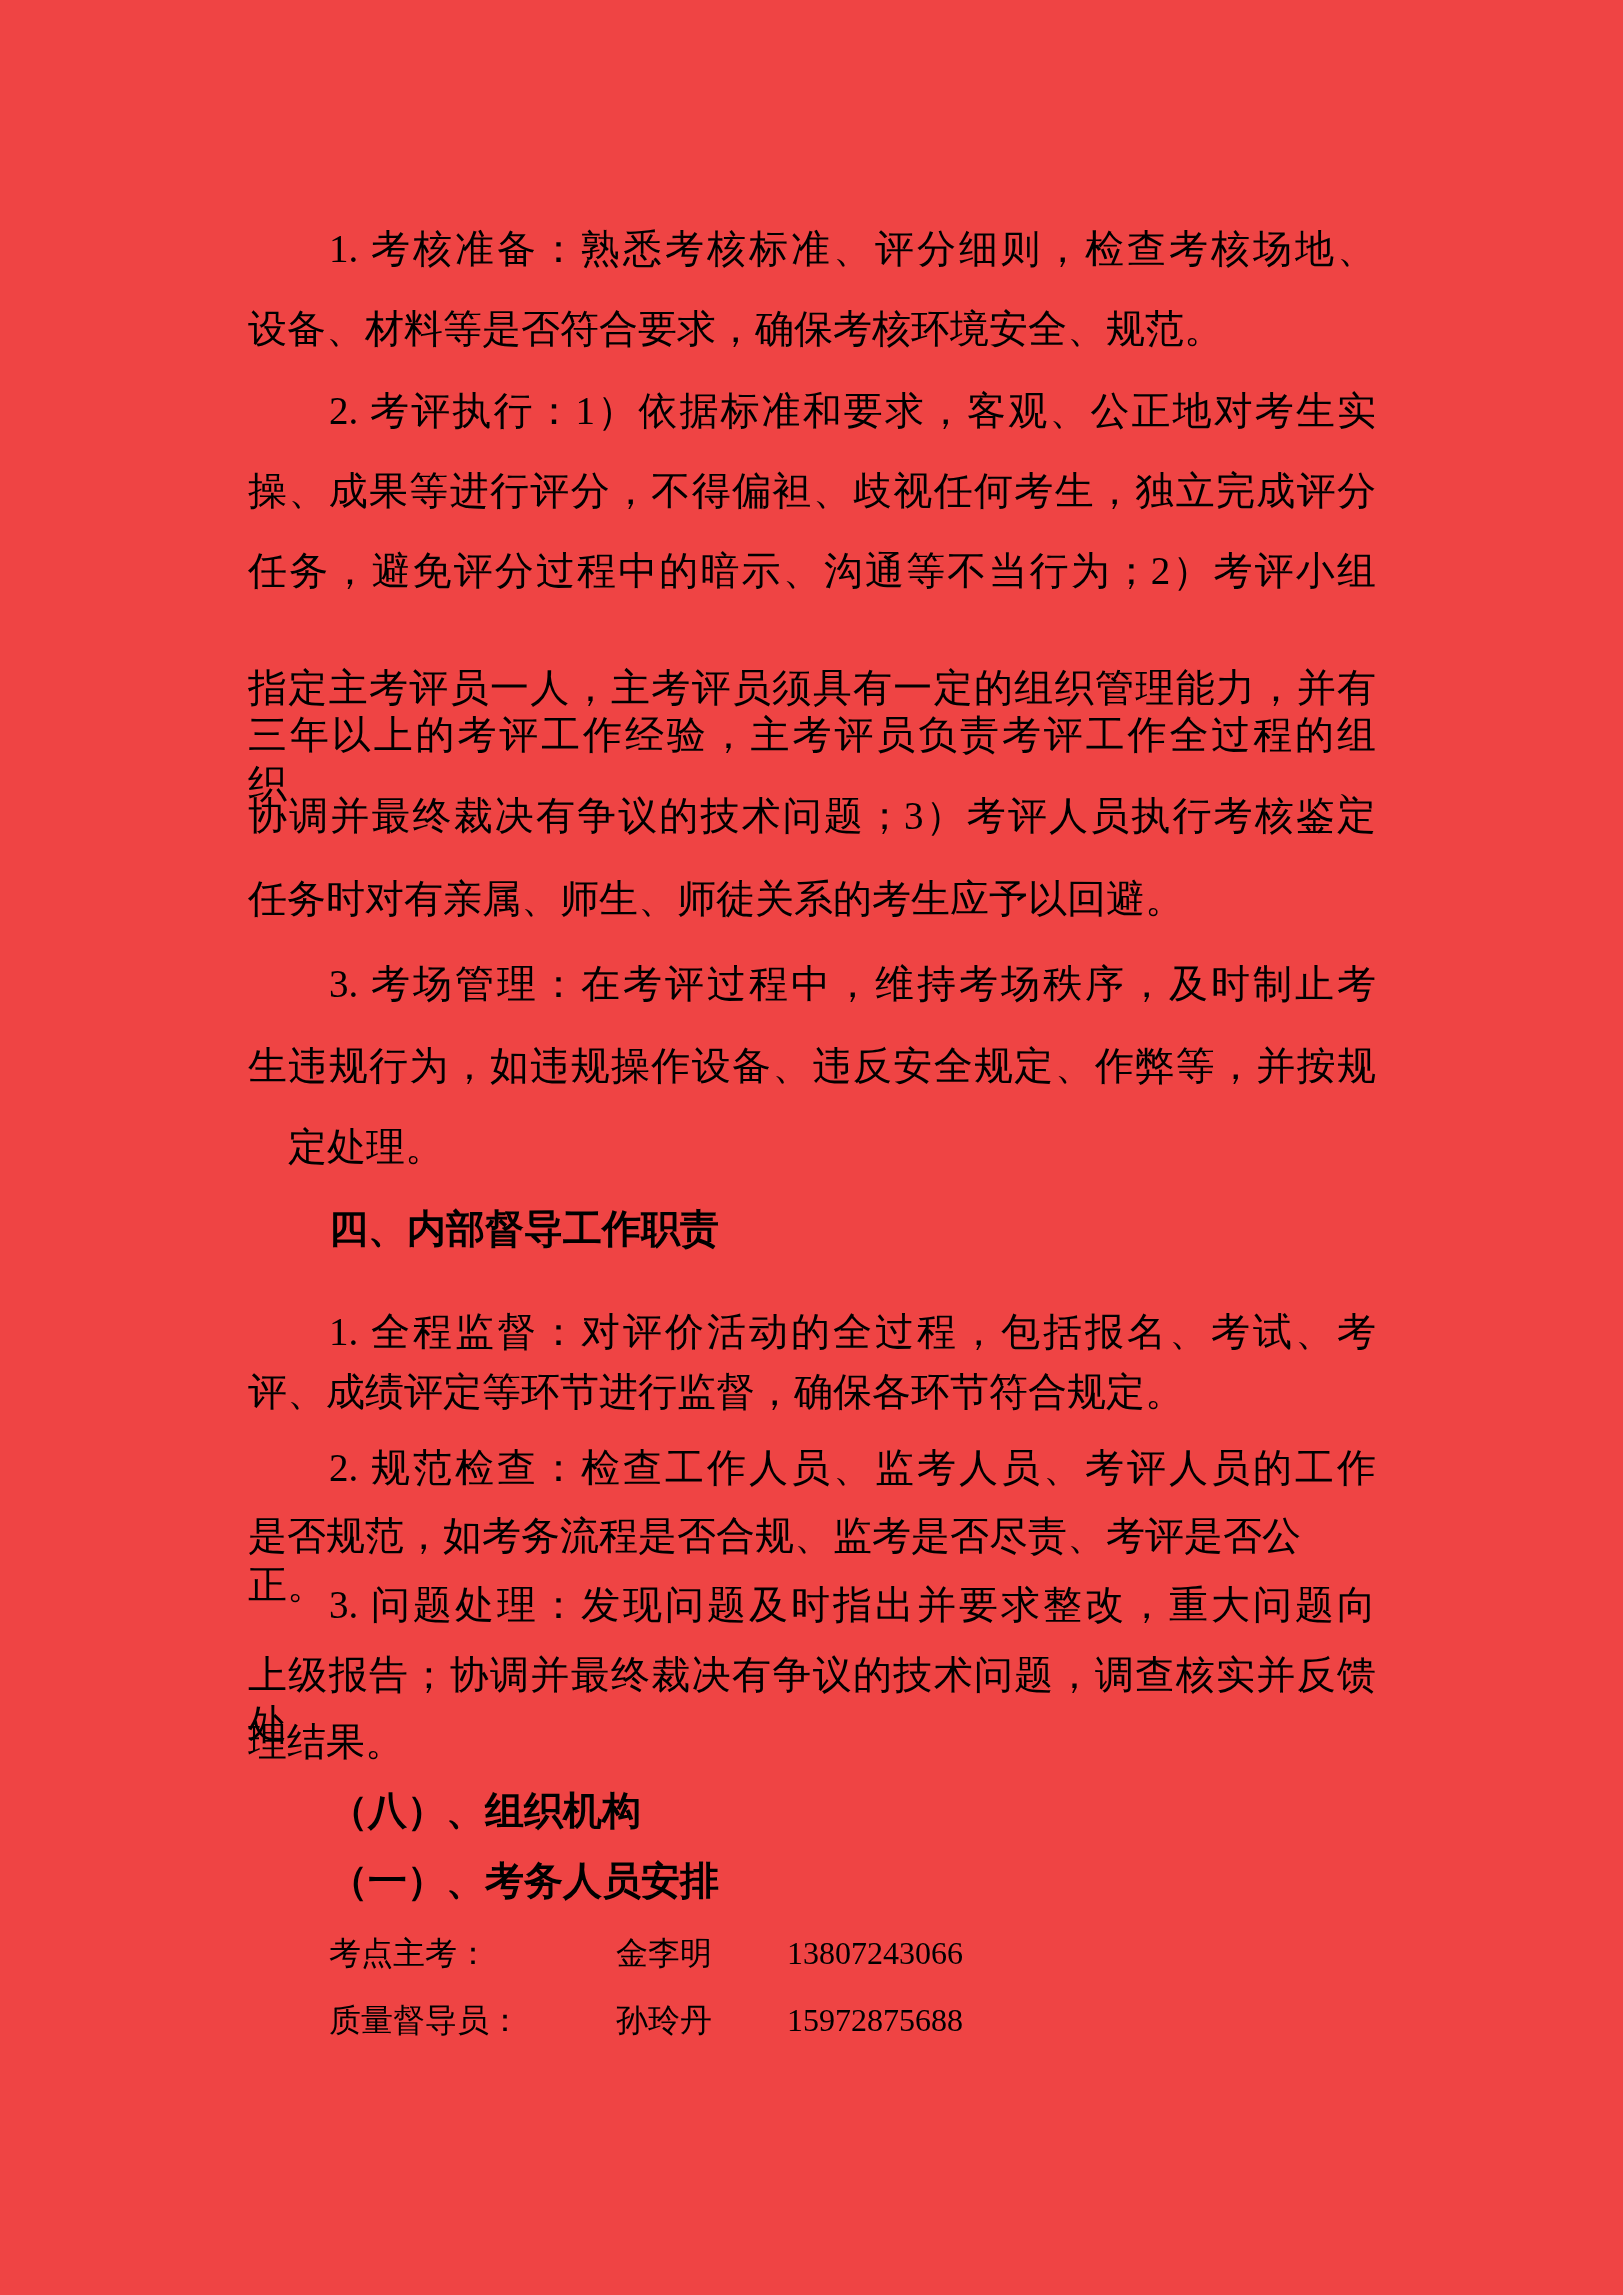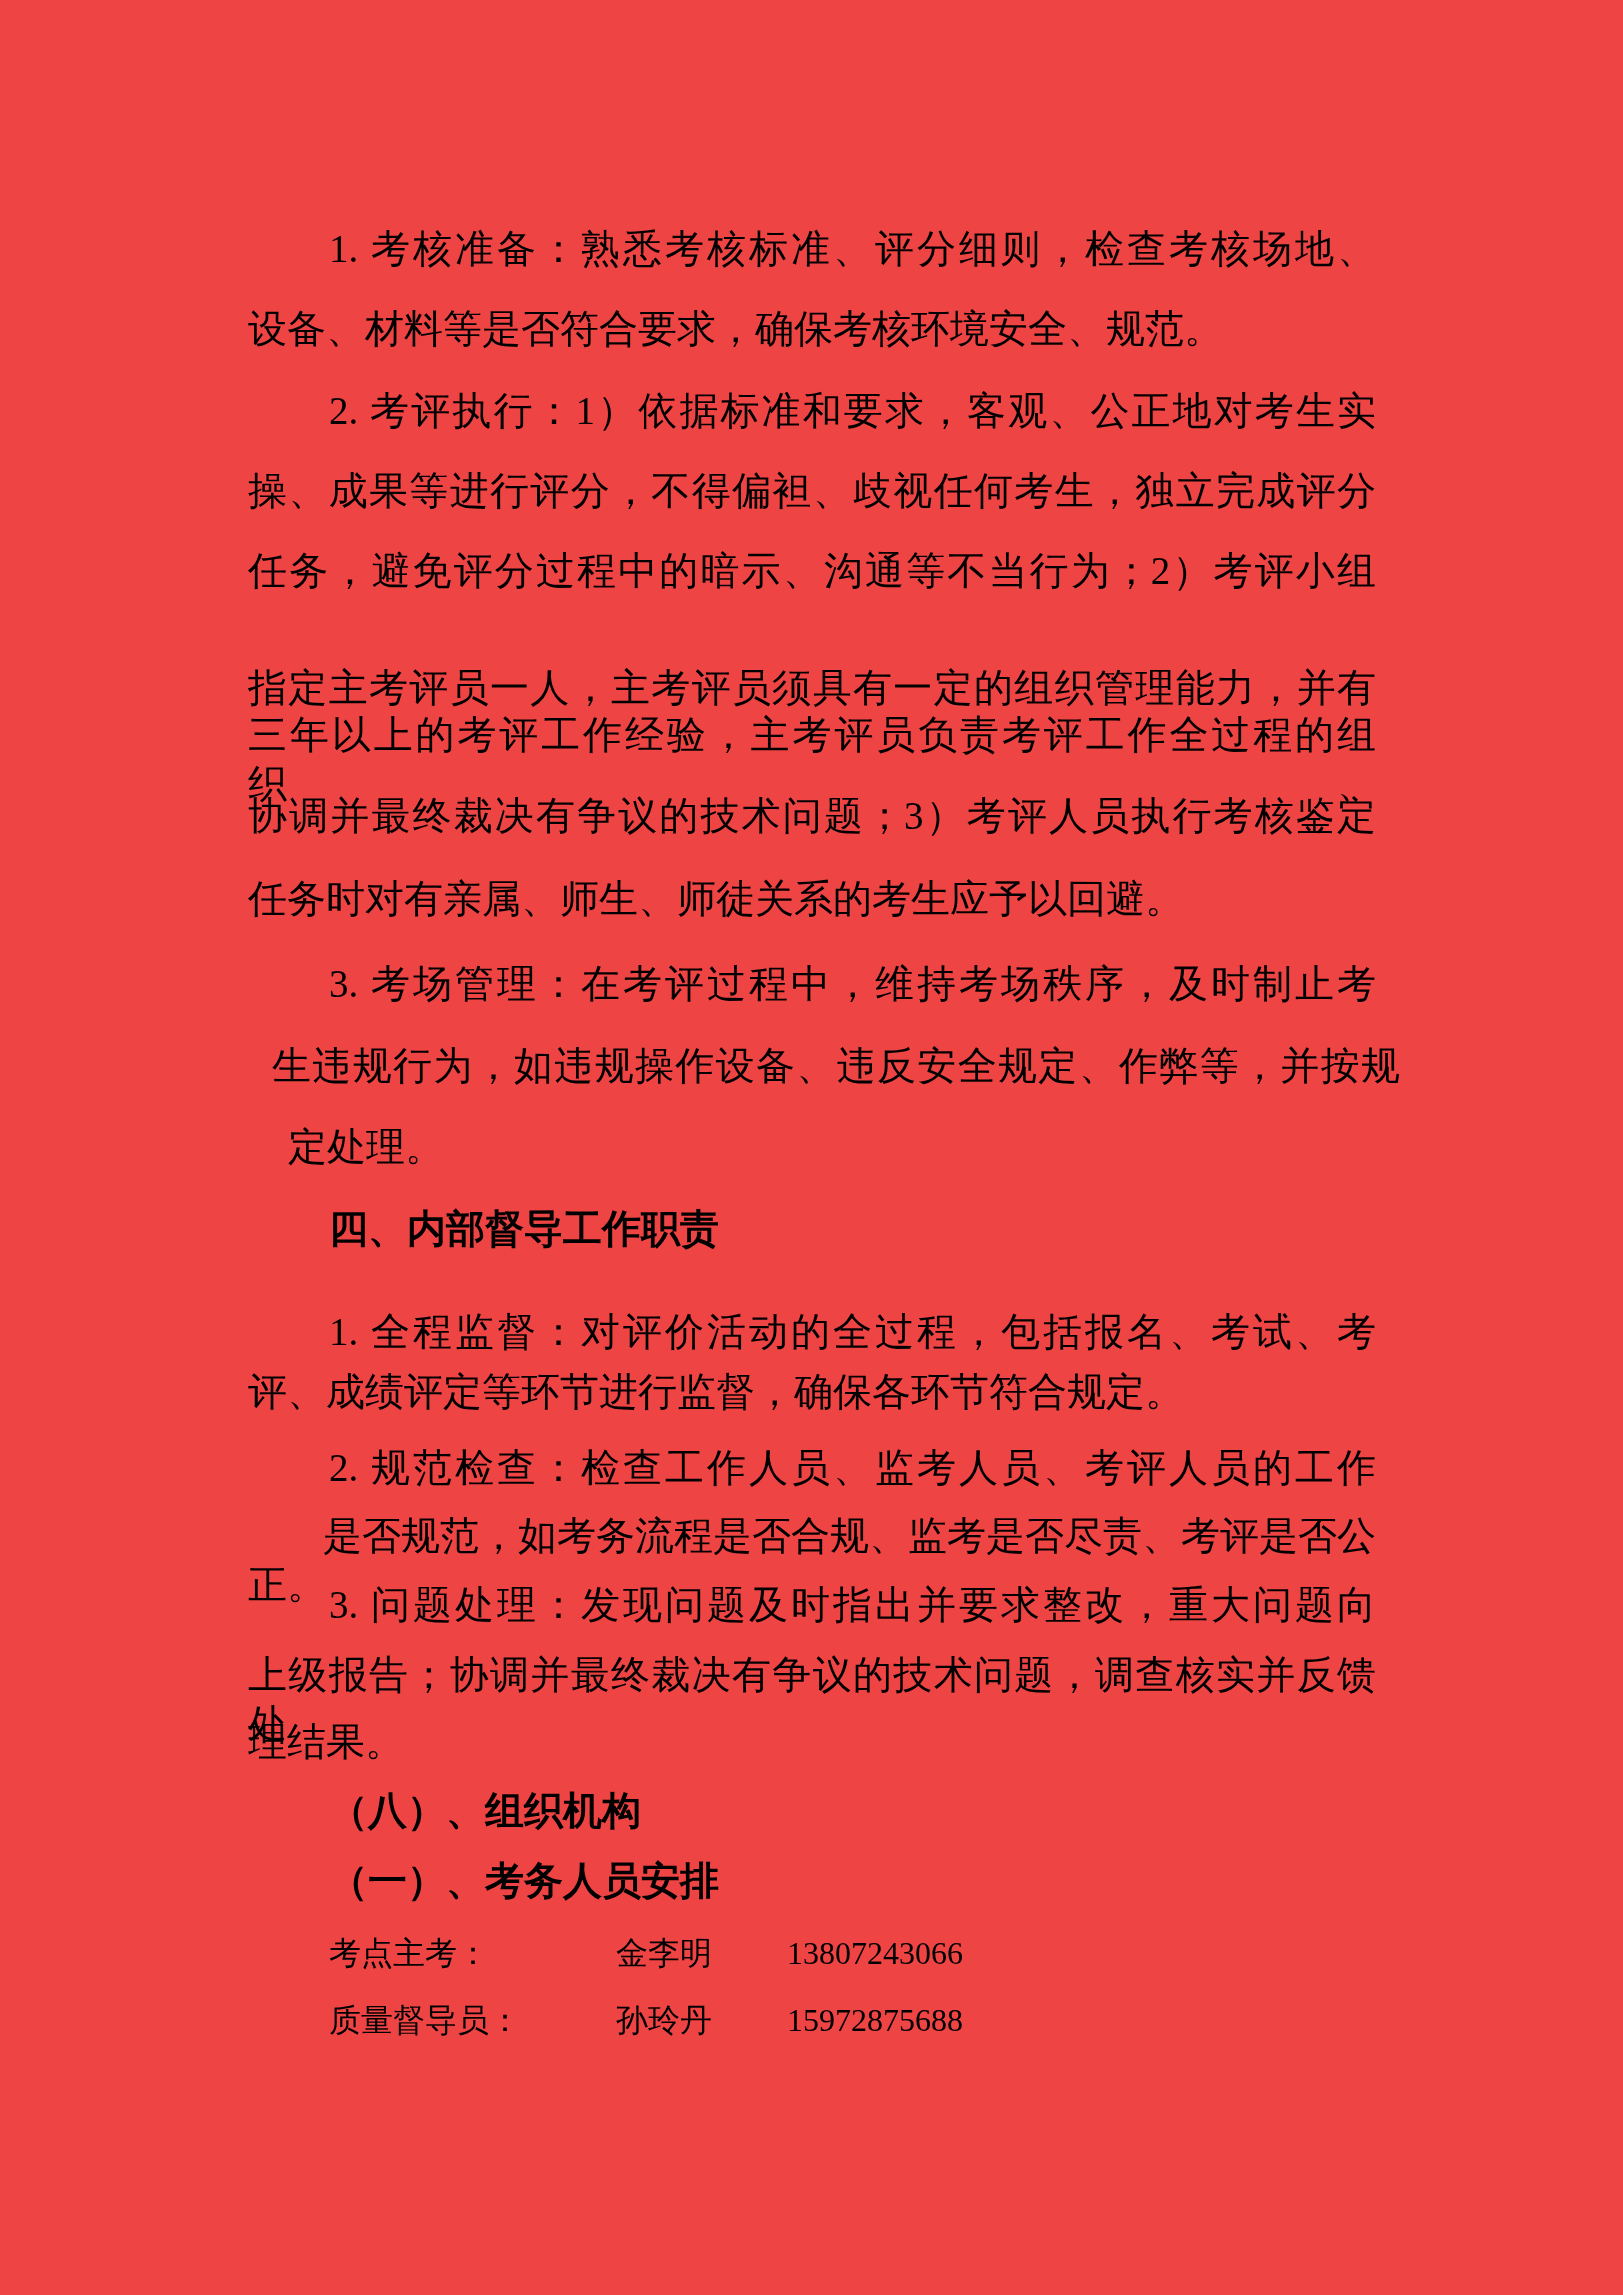--- a/index.html
+++ b/index.html
@@ -24,21 +24,21 @@
     line-height: 49px;
     letter-spacing: 0;
     color: #000000;
     white-space: normal;
   }
   .textline.justify {
     text-align: justify;
     text-align-last: justify;
   }
   .textline.leftalign {
-    text-align: right;
+    text-align: left;
     text-align-last: left;
   }
   .textline.indent {
     text-indent: 81px;
   }
   .textline.bold {
     font-weight: 700;
   }
   .roster-row {
     position: absolute;
@@ -60,21 +60,21 @@
       <div class="textline justify indent" style="top: 224px;">1. 考核准备：熟悉考核标准、评分细则，检查考核场地、</div>
       <div class="textline leftalign" style="top: 304px;">设备、材料等是否符合要求，确保考核环境安全、规范。</div>
       <div class="textline justify indent" style="top: 386px;">2. 考评执行：1）依据标准和要求，客观、公正地对考生实</div>
       <div class="textline justify" style="top: 466px;">操、成果等进行评分，不得偏袒、歧视任何考生，独立完成评分</div>
       <div class="textline justify" style="top: 546px;">任务，避免评分过程中的暗示、沟通等不当行为；2）考评小组</div>
       <div class="textline justify" style="top: 663px;">指定主考评员一人，主考评员须具有一定的组织管理能力，并有</div>
       <div class="textline justify" style="top: 710px;">三年以上的考评工作经验，主考评员负责考评工作全过程的组织、</div>
       <div class="textline justify" style="top: 791px;">协调并最终裁决有争议的技术问题；3）考评人员执行考核鉴定</div>
       <div class="textline leftalign" style="top: 874px;">任务时对有亲属、师生、师徒关系的考生应予以回避。</div>
       <div class="textline justify indent" style="top: 959px;">3. 考场管理：在考评过程中，维持考场秩序，及时制止考</div>
-      <div class="textline justify" style="top: 1041px; margin-left: 24px;">生违规行为，如违规操作设备、违反安全规定、作弊等，并按规</div>
+      <div class="textline justify" style="top: 1041px;">生违规行为，如违规操作设备、违反安全规定、作弊等，并按规</div>
       <div class="textline leftalign" style="top: 1122px; margin-left: 40px;">定处理。</div>
       <div class="textline leftalign indent bold" style="top: 1204px;">四、内部督导工作职责</div>
       <div class="textline justify indent" style="top: 1287px; margin-top: 20px;">1. 全程监督：对评价活动的全过程，包括报名、考试、考</div>
       <div class="textline leftalign" style="top: 1367px;">评、成绩评定等环节进行监督，确保各环节符合规定。</div>
       <div class="textline justify indent" style="top: 1443px;">2. 规范检查：检查工作人员、监考人员、考评人员的工作</div>
       <div class="textline leftalign" style="top: 1511px;">是否规范，如考务流程是否合规、监考是否尽责、考评是否公正。</div>
       <div class="textline justify indent" style="top: 1580px;">3. 问题处理：发现问题及时指出并要求整改，重大问题向</div>
       <div class="textline justify" style="top: 1650px;">上级报告；协调并最终裁决有争议的技术问题，调查核实并反馈处</div>
       <div class="textline leftalign" style="top: 1717px;">理结果。</div>
       <div class="textline leftalign indent bold" style="top: 1786px;">（八）、组织机构</div>

